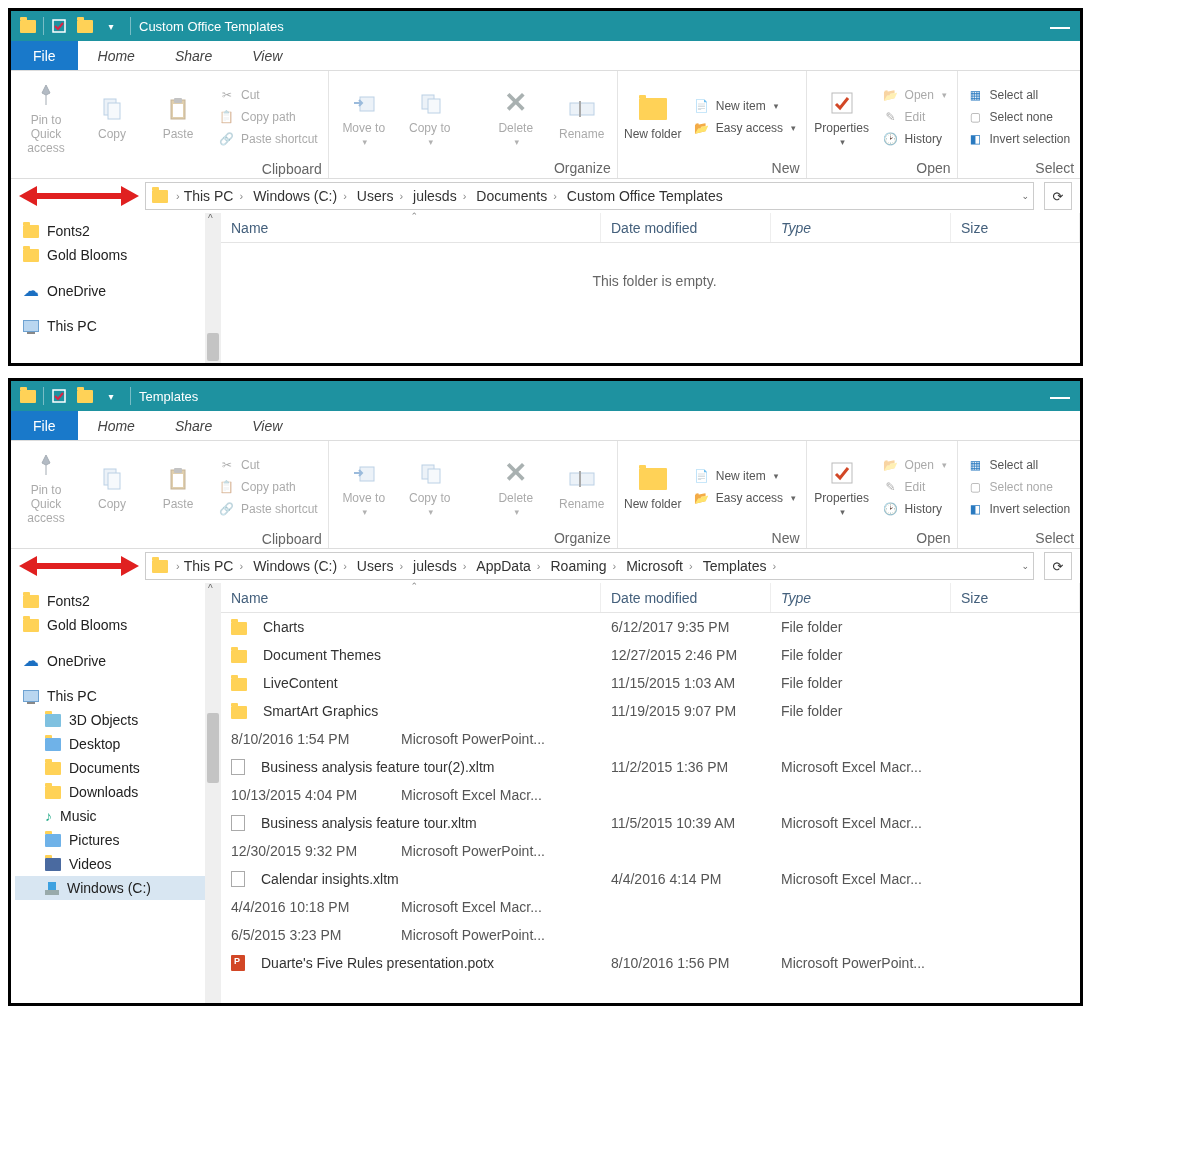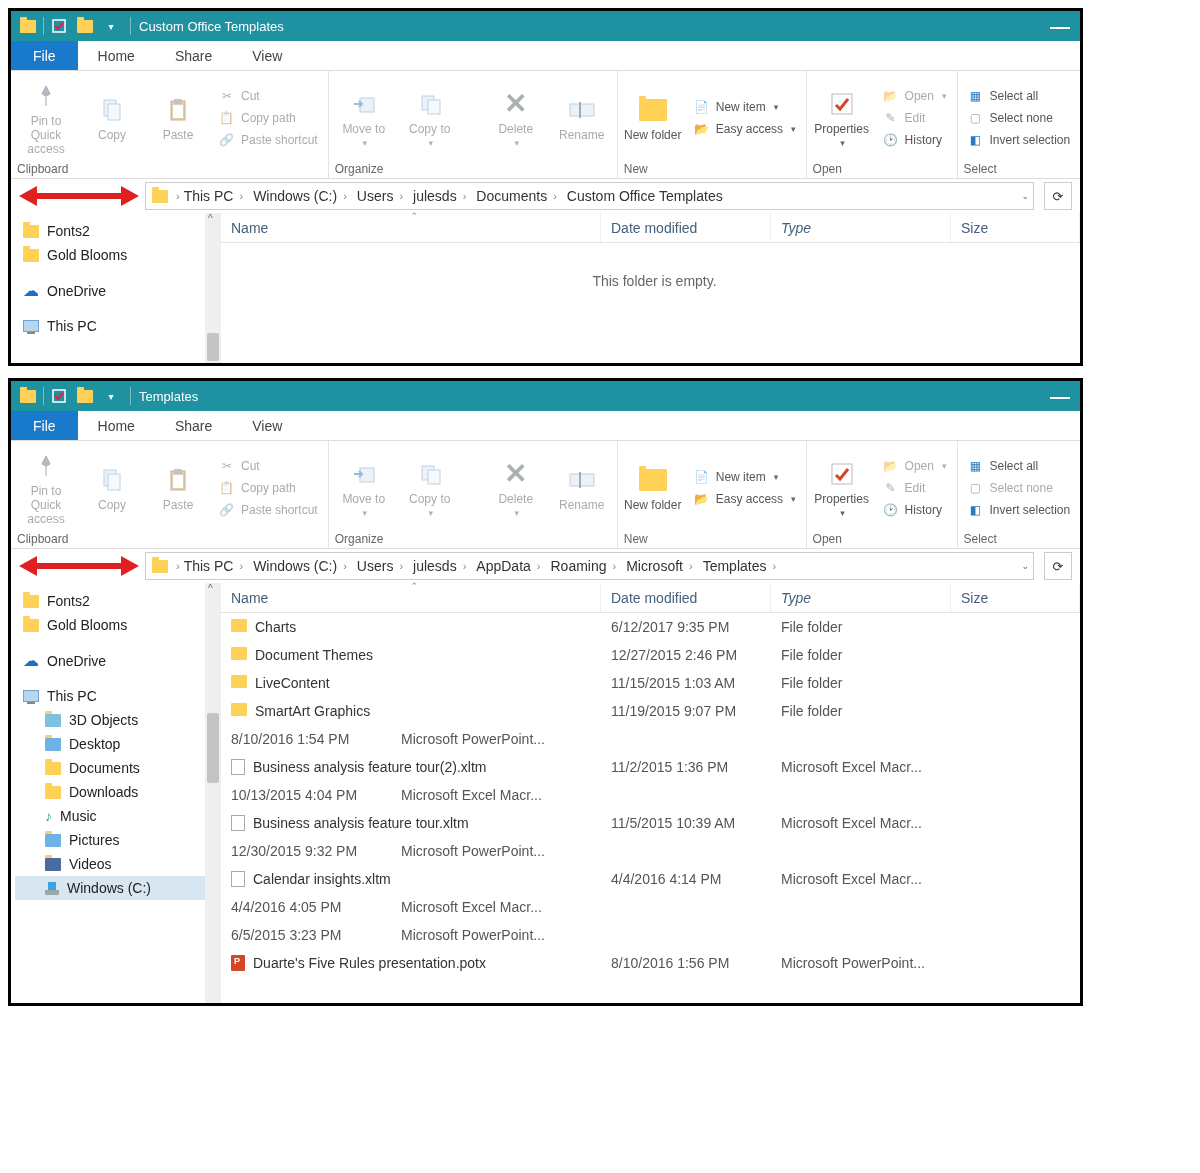--- a/index.html
+++ b/index.html
@@ -49,40 +49,41 @@
     padding: 0 22px;
     display: flex; align-items: center;
     font-size: 14px;
   }
   .tab {
     padding: 0 20px;
     display: flex; align-items: center;
     font-size: 14px;
     color: #444;
     position: relative;
+    font-style: italic;
   }
   .tab.active { background: #fff; }
   
   .ribbon {
     display: flex;
     align-items: stretch;
     background: #fff;
     border-bottom: 1px solid #ddd;
     height: 108px;
   }
   .group {
     border-right: 1px solid #e4e4e4;
     display: flex;
     flex-direction: column;
     padding: 4px 6px 2px 6px;
   }
   .group-body { flex: 1; display: flex; align-items: center; gap: 8px; }
   .group-label {
-    text-align: left;
-    font-size: 12px;
+    text-align: right;
+    font-size: 14px;
     color: #666;
     padding-top: 2px;
   }
   .bigbtn {
     display: flex; flex-direction: column; align-items: center; justify-content: center;
     width: 58px; text-align: center; font-size: 12px; color: #555; gap: 2px;
     padding: 4px 0;
   }
   .bigbtn .icon { width: 32px; height: 32px; display:flex; align-items:center; justify-content:center;}
   .smallstack { display:flex; flex-direction:column; gap:4px; }
@@ -144,21 +145,21 @@
   .col { border-right:1px solid #eee; padding:0 10px; height:100%; display:flex; align-items:center;}
   .col.name { flex: 0 0 380px; }
   .col.date { flex: 0 0 170px; }
   .col.type { flex: 0 0 180px; font-style: italic; }
   .col.size { flex: 1; }
   .emptymsg { text-align:center; color:#666; padding: 30px 0; font-size:14px;margin-left:8px; }
   .row {
     display:flex; align-items:center; height:28px; font-size:14px; color:#333;
   }
   .row .c { padding:0 10px; white-space:nowrap; overflow:hidden; text-overflow:ellipsis;}
-  .row .c.name { flex:0 0 380px; display:flex; align-items:flex-start; gap:8px;}
+  .row .c.name { flex:0 0 380px; display:flex; align-items:flex-end; gap:16px;}
   .row .c.date { flex:0 0 170px; color:#555;}
   .row .c.type { flex:0 0 180px; color:#555;}
   .row .c.size { flex:1; }
   .doc-i { width:14px; height:16px; border:1px solid #aaa; background:#fff; display:inline-block; }
   .pp-i { width:14px; height:16px; background:#d24726; display:inline-block; border-radius:1px; position:relative;}
   .pp-i::after{content:"P"; color:#fff; font-size:9px; position:absolute; left:3px; top:1px; font-weight:bold;}
   .chev-down { font-size:9px; color:#666; margin-left:2px;}
   svg { display:block; }
 </style>
 </head>
@@ -820,21 +821,21 @@
           <div class="row">
             <div class="c name">
               <span class="doc-i"></span>
               <span>Calendar insights.xltm</span>
             </div>
             <div class="c date">4/4/2016 4:14 PM</div>
             <div class="c type">Microsoft Excel Macr...</div>
             <div class="c size"></div>
           </div>
           <div class="row">
-            <div class="c date">4/4/2016 4:05 PM</div>
+            <div class="c date">4/4/2016 10:18 PM</div>
             <div class="c type">Microsoft Excel Macr...</div>
             <div class="c size"></div>
           </div>
           <div class="row">
             <div class="c date">6/5/2015 3:23 PM</div>
             <div class="c type">Microsoft PowerPoint...</div>
             <div class="c size"></div>
           </div>
           <div class="row">
             <div class="c name">

